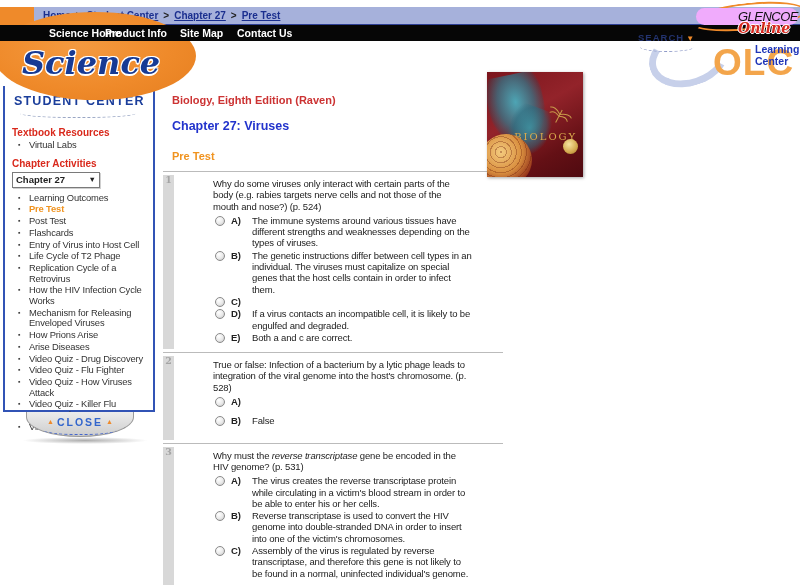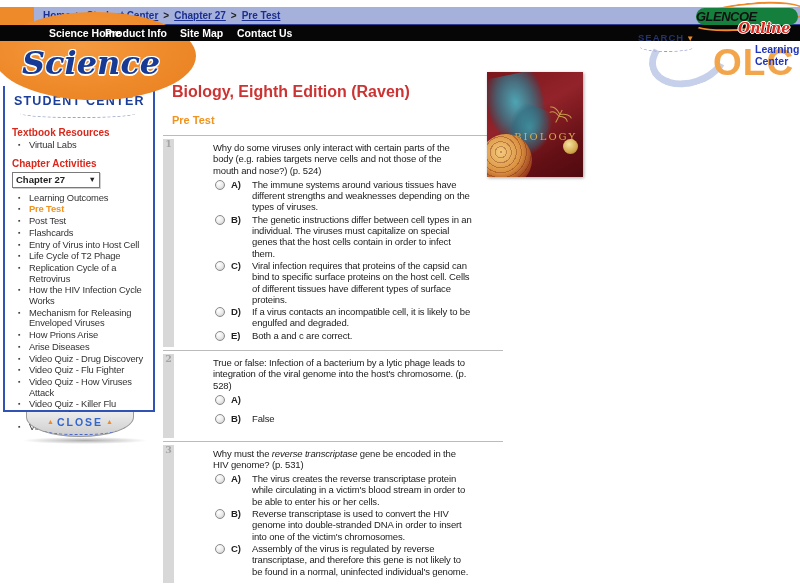--- a/index.html
+++ b/index.html
@@ -39,22 +39,22 @@
     position:absolute; left:648px; top:28px; width:82px; height:58px; z-index:1;
     border:7px solid transparent; border-bottom-color:#C7D0EA; border-left-color:#C7D0EA;
     border-radius:50%; transform:rotate(-18deg);
   }
   .glencoe-arc {
     position:absolute; left:690px; top:3px; width:116px; height:27px; z-index:4;
     border:2px solid #EF8A2A; border-left-color:transparent; border-radius:50%; transform:rotate(-6deg);
   }
   .glencoe-pill {
     position:absolute; left:696px; top:8px; width:102px; height:17px; border-radius:9px;
-    background:#15803d; z-index:4; text-align:left; line-height:17px;
-    font-size:13px; font-weight:700; font-style:italic; letter-spacing:-0.5px; color:#111;
+    background:#f0abfc; z-index:4; text-align:right; line-height:17px;
+    font-size:13px; font-weight:400; font-style:italic; letter-spacing:-0.5px; color:#111;
   }
   .online-script {
     position:absolute; left:738px; top:20px; z-index:6; color:#D6281E;
     font-family:"DejaVu Serif", serif; font-style:italic; font-weight:bold; font-size:14px;
     text-shadow:-1px 0 0 #fff, 1px 0 0 #fff, 0 -1px 0 #fff, 0 1px 0 #fff;
   }
   .learning-center { position:absolute; left:712px; top:43px; z-index:5; color:#2036B8; font-size:10.5px; font-weight:bold;margin-left:43px; }
   .olc-big { position:absolute; left:713px; top:44px; z-index:4; color:#F3A54B; font-size:37px; font-weight:bold; letter-spacing:1px; line-height:1; }
   .search-box { position:absolute; left:638px; top:32px; z-index:5; color:#23336E; font-size:9.5px; font-weight:bold; letter-spacing:1px; cursor:pointer; }
   .search-tri { color:#EF8A2A; font-size:8px; margin-left:2px; }
@@ -91,21 +91,21 @@
     display:flex; align-items:flex-start; justify-content:center; gap:3px; padding-top:4px;
     cursor:pointer; font-size:10.5px; font-weight:bold; letter-spacing:2px; color:#3366CC;
   }
   .close-tab .tri { color:#EF8A2A; font-size:7px; padding-top:2px; letter-spacing:0; }
   .close-dash { position:absolute; left:44px; top:426px; width:72px; height:9px; border-bottom:1px dashed #4466CC; border-radius:50%; z-index:3; }
   .close-shadow { position:absolute; left:22px; top:437px; width:126px; height:7px; z-index:1;
     background:radial-gradient(ellipse at center, rgba(90,90,90,.5), transparent 70%); }
 
   
   .main { position:absolute; left:163px; top:80px; width:340px; z-index:1; }
-  .h-book { margin:3px 0 13px 9px; color:#CC3333; font-size:16px; font-weight:bold; }
+  .h-book { margin:14px 0 13px 9px; color:#CC3333; font-size:11px; font-weight:bold; }
   .h-chapter { margin:0 0 17px 9px; color:#2233CC; font-size:12.5px; font-weight:bold; }
   .h-pretest { margin:0 0 9px 9px; color:#F0931F; font-size:11px; font-weight:bold; }
 
   .q { position:relative; border-top:1px solid #BBBBBB; padding:6px 0 8px 50px; }
   .q .bar { position:absolute; left:0; top:3px; bottom:3px; width:11px; background:#D8D8D8; }
   .q .num { display:block; text-align:center; color:#A5A5A5; font-size:9.5px; font-weight:bold; font-family:"DejaVu Serif", serif; line-height:10px; }
   .qtext { width:300px; font-size:9.5px; line-height:11.3px; letter-spacing:-0.15px; white-space:pre-line; color:#222; }
   .it { font-style:italic; }
   .opts { margin-top:3px; margin-left:2px; }
   .opt { display:flex; margin-bottom:1px; }
@@ -225,20 +225,21 @@
           </g>
         </svg>
     </div>
     <div class="cover-title">BIOLOGY</div>
     <div class="seal"></div>
     <div class="sphere"></div>
   </div>
 
   <div class="main">
     <div class="h-book">Biology, Eighth Edition (Raven)</div>
+    <div class="h-chapter">Chapter 27: Viruses</div>
     <div class="h-pretest">Pre Test</div>
 
     <div class="q">
       <div class="bar">
           <span class="num">1</span>
         </div>
       <div class="qtext">Why do some viruses only interact with certain parts of the
 body (e.g. rabies targets nerve cells and not those of the
 mouth and nose?) (p. 524)</div>
       <div class="opts">
@@ -253,24 +254,20 @@
             <span class="radio"></span>
             <span class="letter">B)</span>
             <div class="otext">The genetic instructions differ between cell types in an
 individual. The viruses must capitalize on special
 genes that the host cells contain in order to infect
 them.</div>
           </div>
         <div class="opt">
             <span class="radio"></span>
             <span class="letter">C)</span>
-            <div class="otext">Viral infection requires that proteins of the capsid can
-bind to specific surface proteins on the host cell. Cells
-of different tissues have different types of surface
-proteins.</div>
           </div>
         <div class="opt">
             <span class="radio"></span>
             <span class="letter">D)</span>
             <div class="otext">If a virus contacts an incompatible cell, it is likely to be
 engulfed and degraded.</div>
           </div>
         <div class="opt">
             <span class="radio"></span>
             <span class="letter">E)</span>

